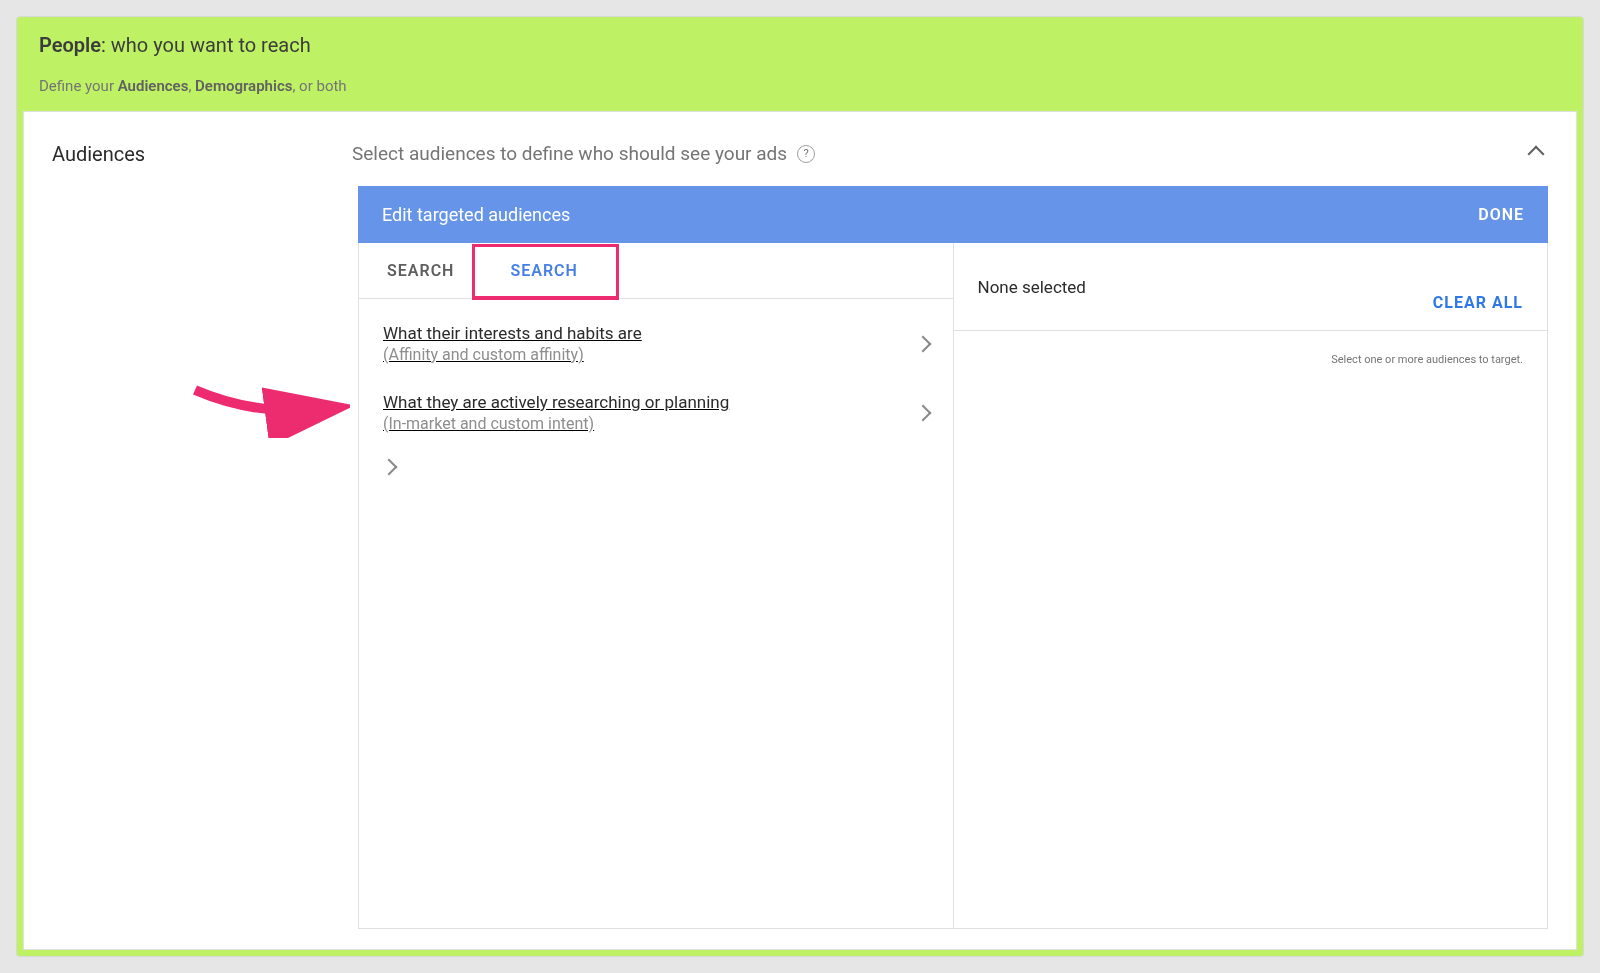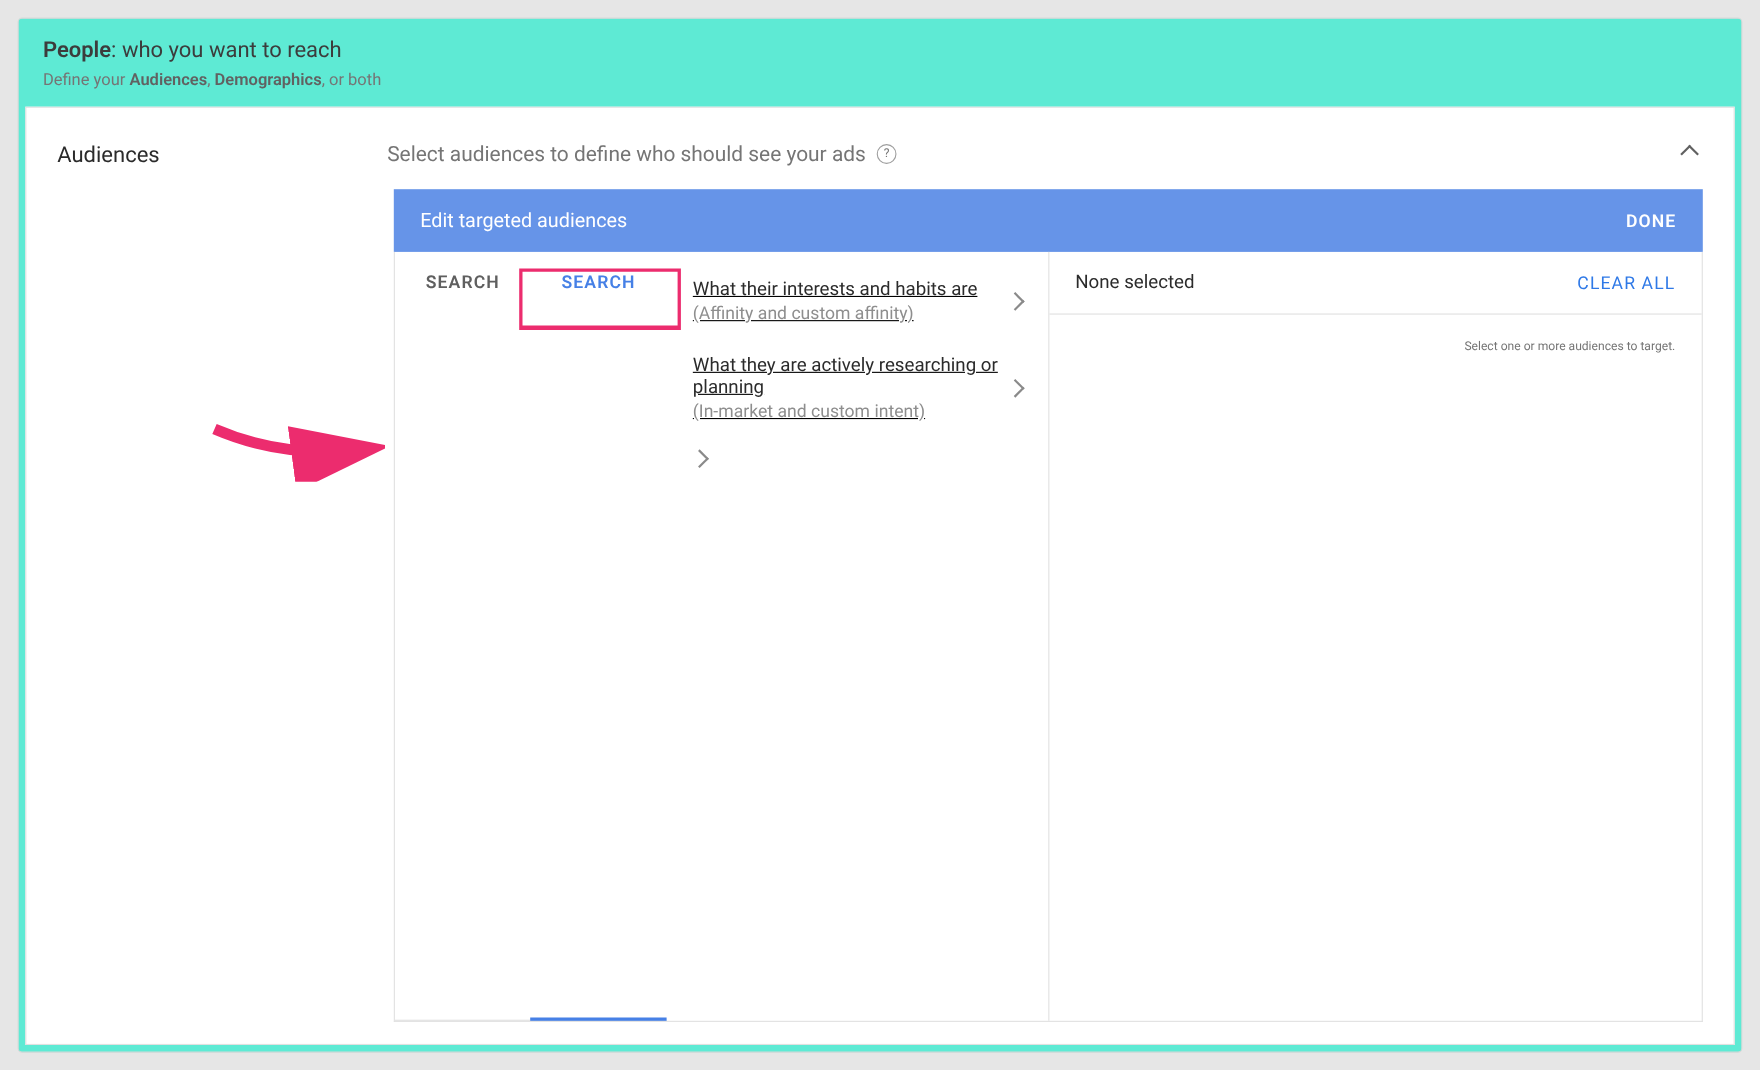--- a/index.html
+++ b/index.html
@@ -4,34 +4,34 @@
   <style>
     * { box-sizing: border-box; margin: 0; padding: 0; }
     body {
       font-family: Roboto, Arial, sans-serif;
       background: #e6e6e6;
       padding: 16px;
       width: 1600px;
       height: 973px;
     }
     .container {
-      background: #5eead4;
+      background: #bef264;
       border: 1px solid #d8d8d8;
       border-radius: 4px;
       height: 100%;
       display: flex;
       flex-direction: column;
     }
     .header {
       padding: 16px 22px;
     }
     .header-title { font-size: 20px; color: #3c3c3c; }
     .header-title b { font-weight: 600; }
     .header-title .light { font-weight: 400; }
-    .header-sub { font-size: 15px; color: #757575; margin-top: 6px; }
+    .header-sub { font-size: 15px; color: #757575; margin-top: 20px; }
     .header-sub b { color: #616161; font-weight: 600; }
 
     .card {
       background: #fff;
       margin: 0 6px 6px 6px;
       flex: 1;
       display: flex;
       flex-direction: column;
       border: 1px solid #e0e0e0;
     }
@@ -95,21 +95,21 @@
       cursor: pointer;
       text-align: right;
     }
 
     .panel-body {
       display: flex;
       flex: 1;
       border: 1px solid #e0e0e0;
       border-top: none;
     }
-    .panel-left { flex: 1; display: flex; flex-direction: row; border-right: 1px solid #e0e0e0; }
+    .panel-left { flex: 1; display: flex; flex-direction: column; border-right: 1px solid #e0e0e0; }
     .panel-right { flex: 1; display: flex; flex-direction: column; }
 
     .tabs {
       display: flex;
       border-bottom: 1px solid #e0e0e0;
     }
     .tab {
       padding: 18px 28px;
       font-size: 16px;
       font-weight: 600;
@@ -149,21 +149,21 @@
       transform: rotate(-45deg);
     }
 
     .right-head {
       display: flex; align-items: center; justify-content: space-between;
       padding: 18px 24px;
       border-bottom: 1px solid #e0e0e0;
       gap: 48px;
     }
     .right-head .label { font-size: 17px; color: #2b2b2b; }
-    .clear-all { color: #2f79e7; font-size: 16px; font-weight: 400; letter-spacing: 1px; cursor: pointer; }
+    .clear-all { color: #2f79e7; font-size: 16px; font-weight: 700; letter-spacing: 1px; cursor: pointer; margin-top: 32px; }
     .placeholder { padding: 22px 24px; font-size: 11px; color: #757575; text-align: right; }
 
     .pointer-arrow {
       position: absolute;
       left: 190px; top: 378px;
       pointer-events: none;
     }
   </style>
 </head>
 <body>

